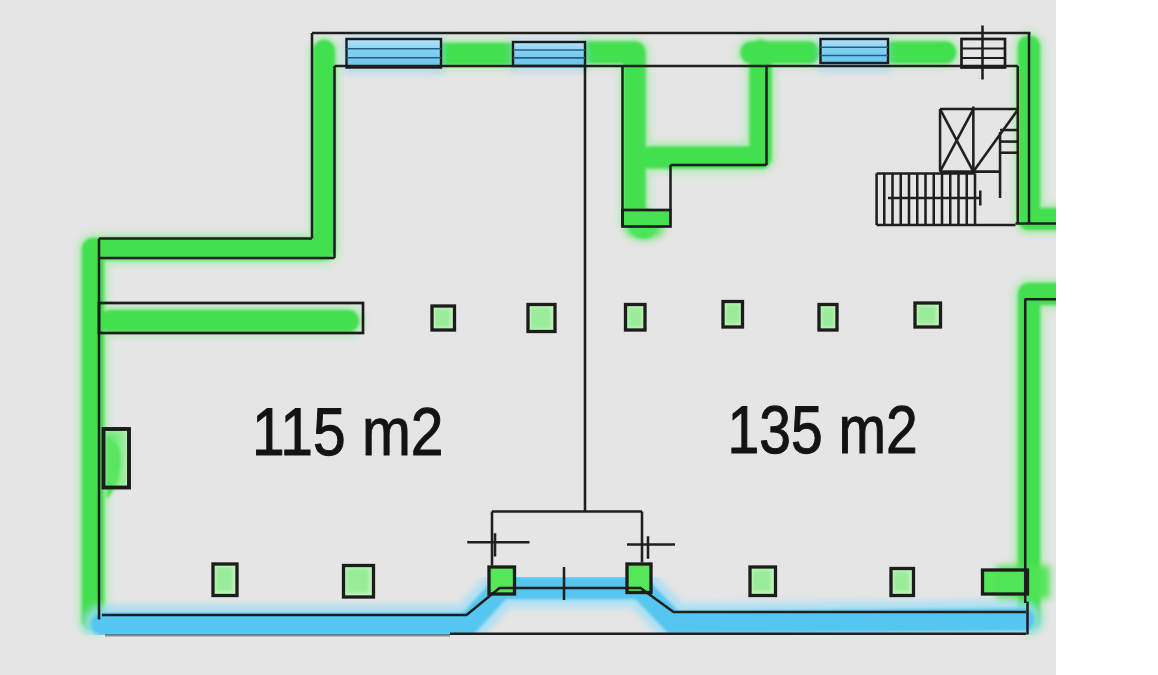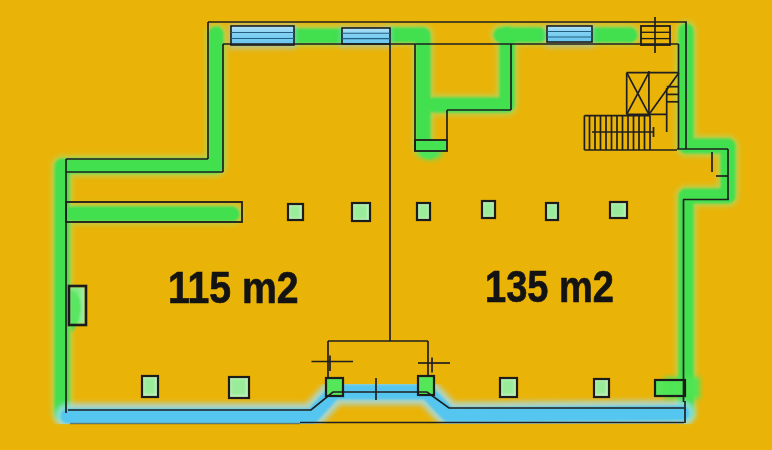--- a/index.html
+++ b/index.html
@@ -1,16 +1,16 @@
 <!DOCTYPE html>
 <html><head>
 <meta charset="utf-8">
 <style>
   html,body{margin:0;padding:0;background:#ffffff;}
-  #stage{position:relative;width:772px;height:450px;background:#eab308;overflow:hidden;font-weight:bold;}
+  #stage{position:relative;width:704px;height:450px;background:#e5e5e5;overflow:hidden;}
   svg{position:absolute;left:0;top:0;}
 </style>
 </head>
 <body>
 <div id="stage">
 <svg width="772" height="450" viewBox="0 0 772 450">
   <defs>
     <filter id="soft" x="-30%" y="-30%" width="160%" height="160%">
       <feGaussianBlur stdDeviation="2.6"></feGaussianBlur>
     </filter>

